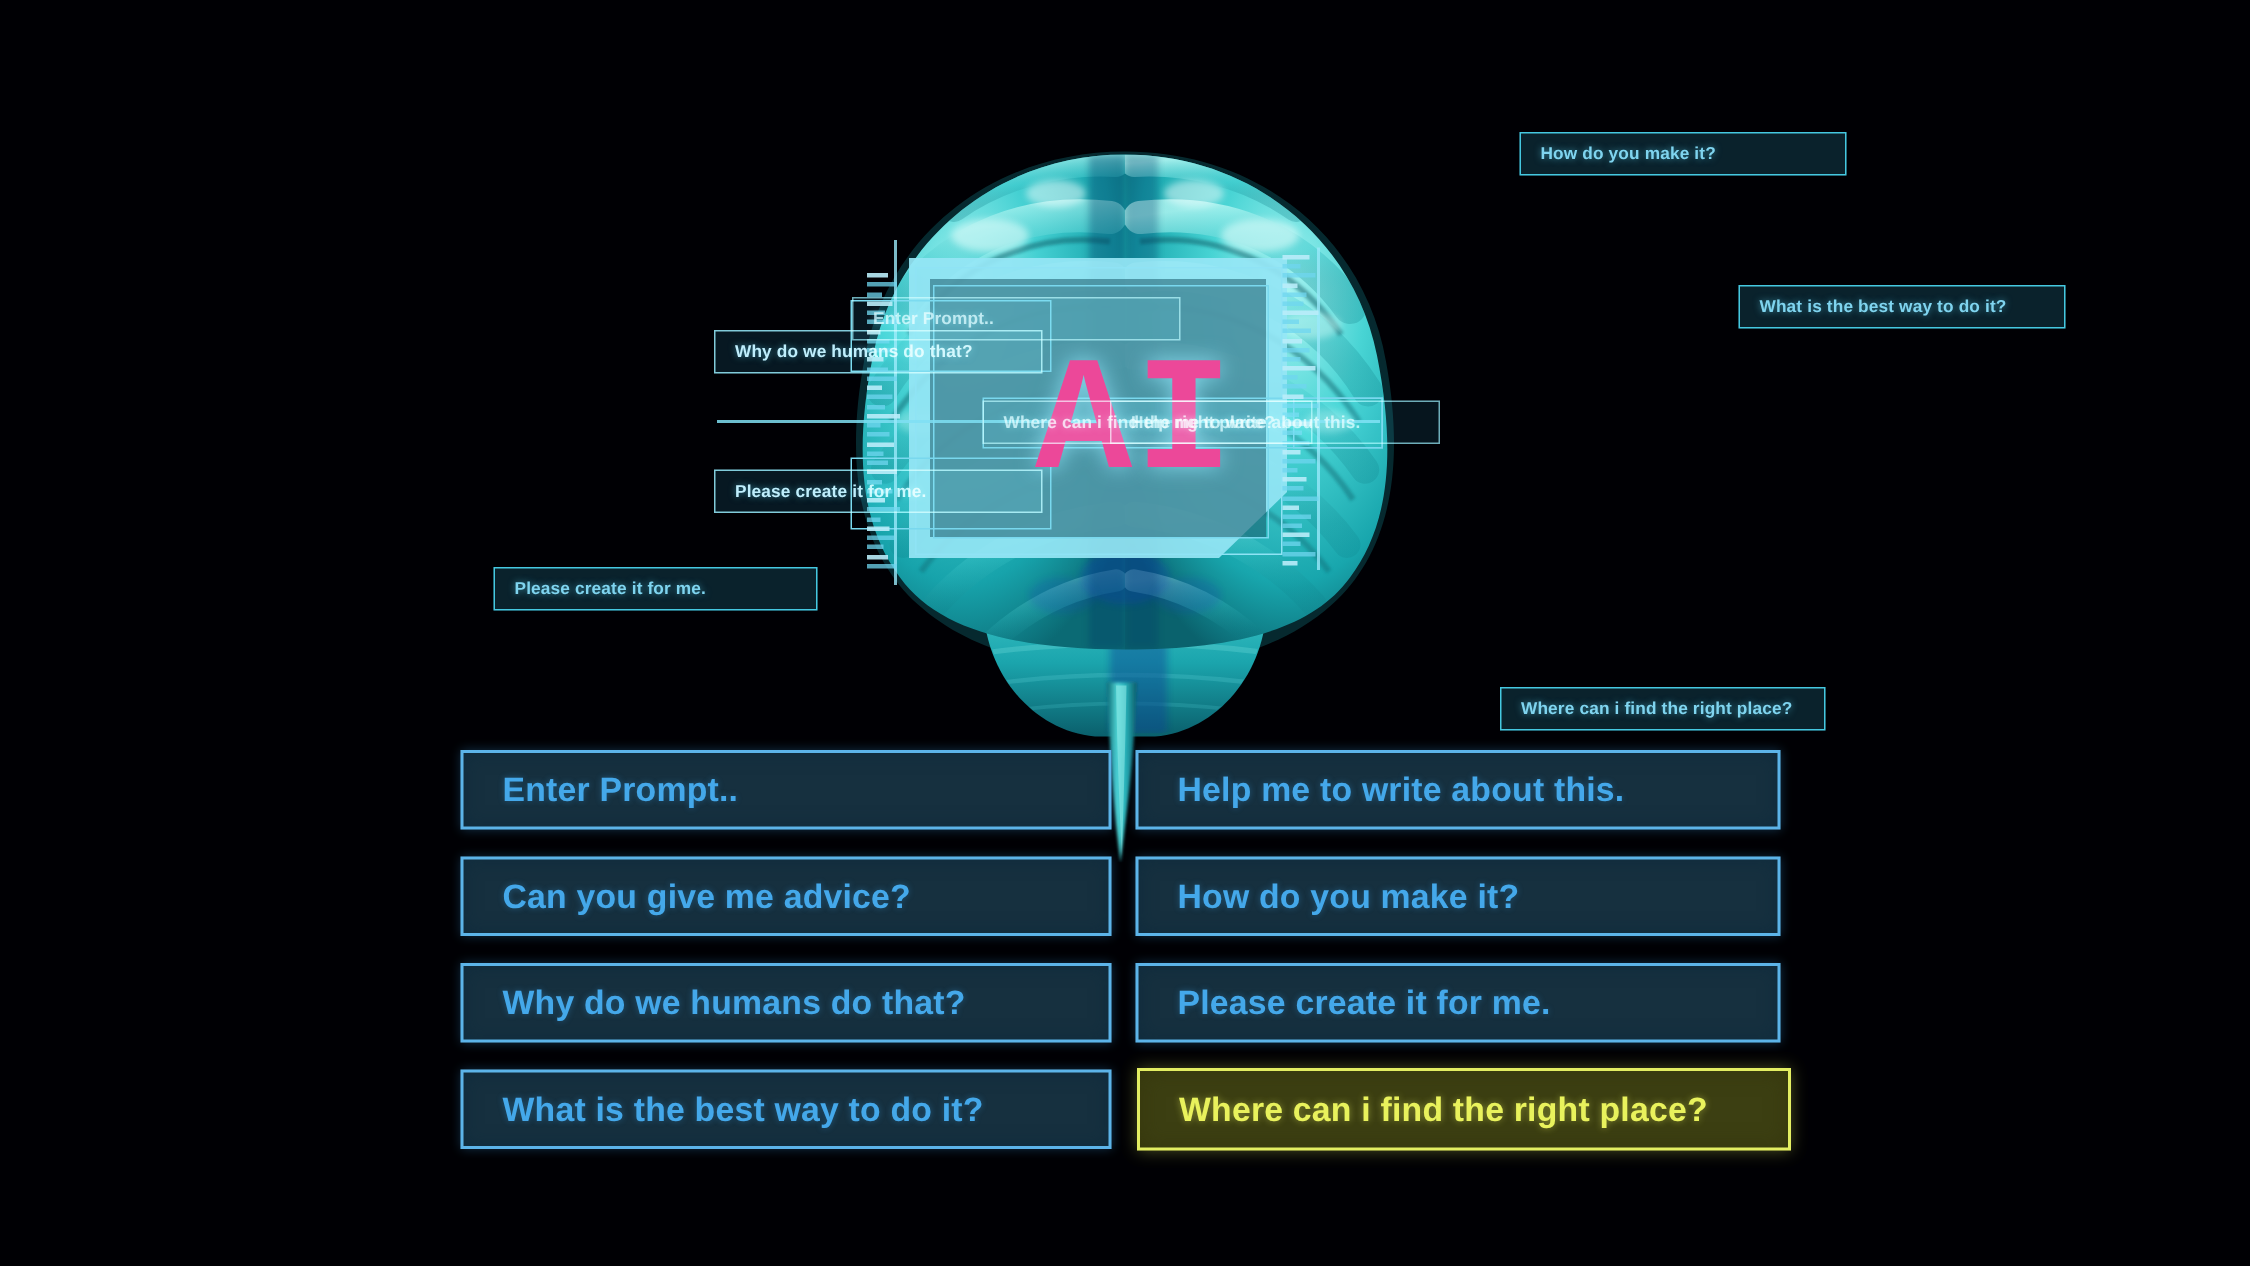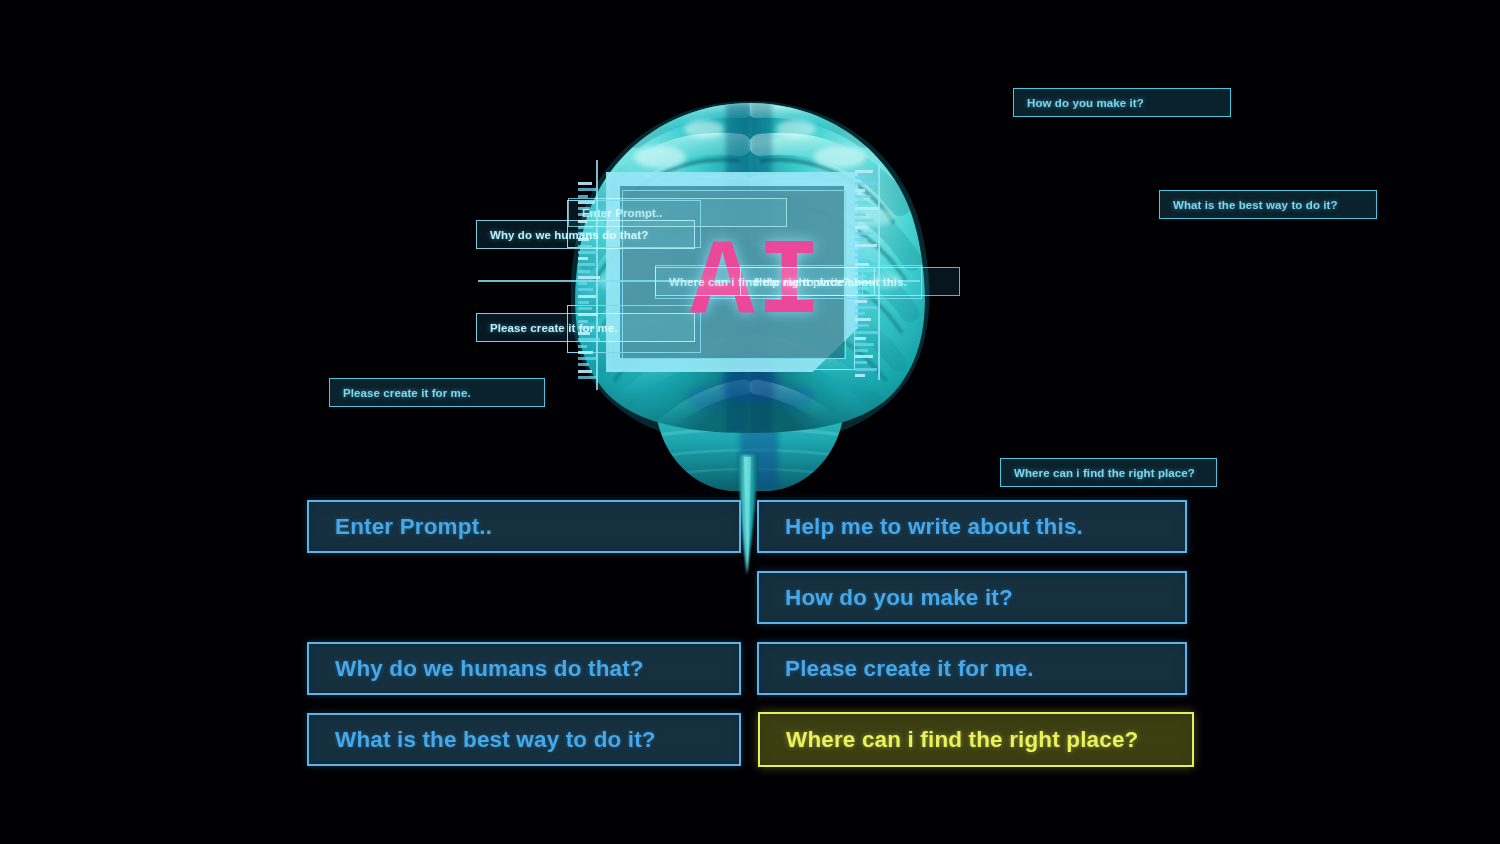--- a/index.html
+++ b/index.html
@@ -343,20 +343,23 @@
       </div>
     </div>
 
   <div id="buttons">
       <div class="pbtn" style="left: 307px; top: 500px; width: 434px; height: 53px;">
         <span class="lbl">Enter Prompt..</span>
       </div>
       <div class="pbtn" style="left: 757px; top: 500px; width: 430px; height: 53px;">
         <span class="lbl">Help me to write about this.</span>
       </div>
+      <div class="pbtn" style="left: 307px; top: 571px; width: 434px; height: 53px;">
+        <span class="lbl">Can you give me advice?</span>
+      </div>
       <div class="pbtn" style="left: 757px; top: 571px; width: 430px; height: 53px;">
         <span class="lbl">How do you make it?</span>
       </div>
       <div class="pbtn" style="left: 307px; top: 642px; width: 434px; height: 53px;">
         <span class="lbl">Why do we humans do that?</span>
       </div>
       <div class="pbtn" style="left: 757px; top: 642px; width: 430px; height: 53px;">
         <span class="lbl">Please create it for me.</span>
       </div>
       <div class="pbtn" style="left: 307px; top: 713px; width: 434px; height: 53px;">

